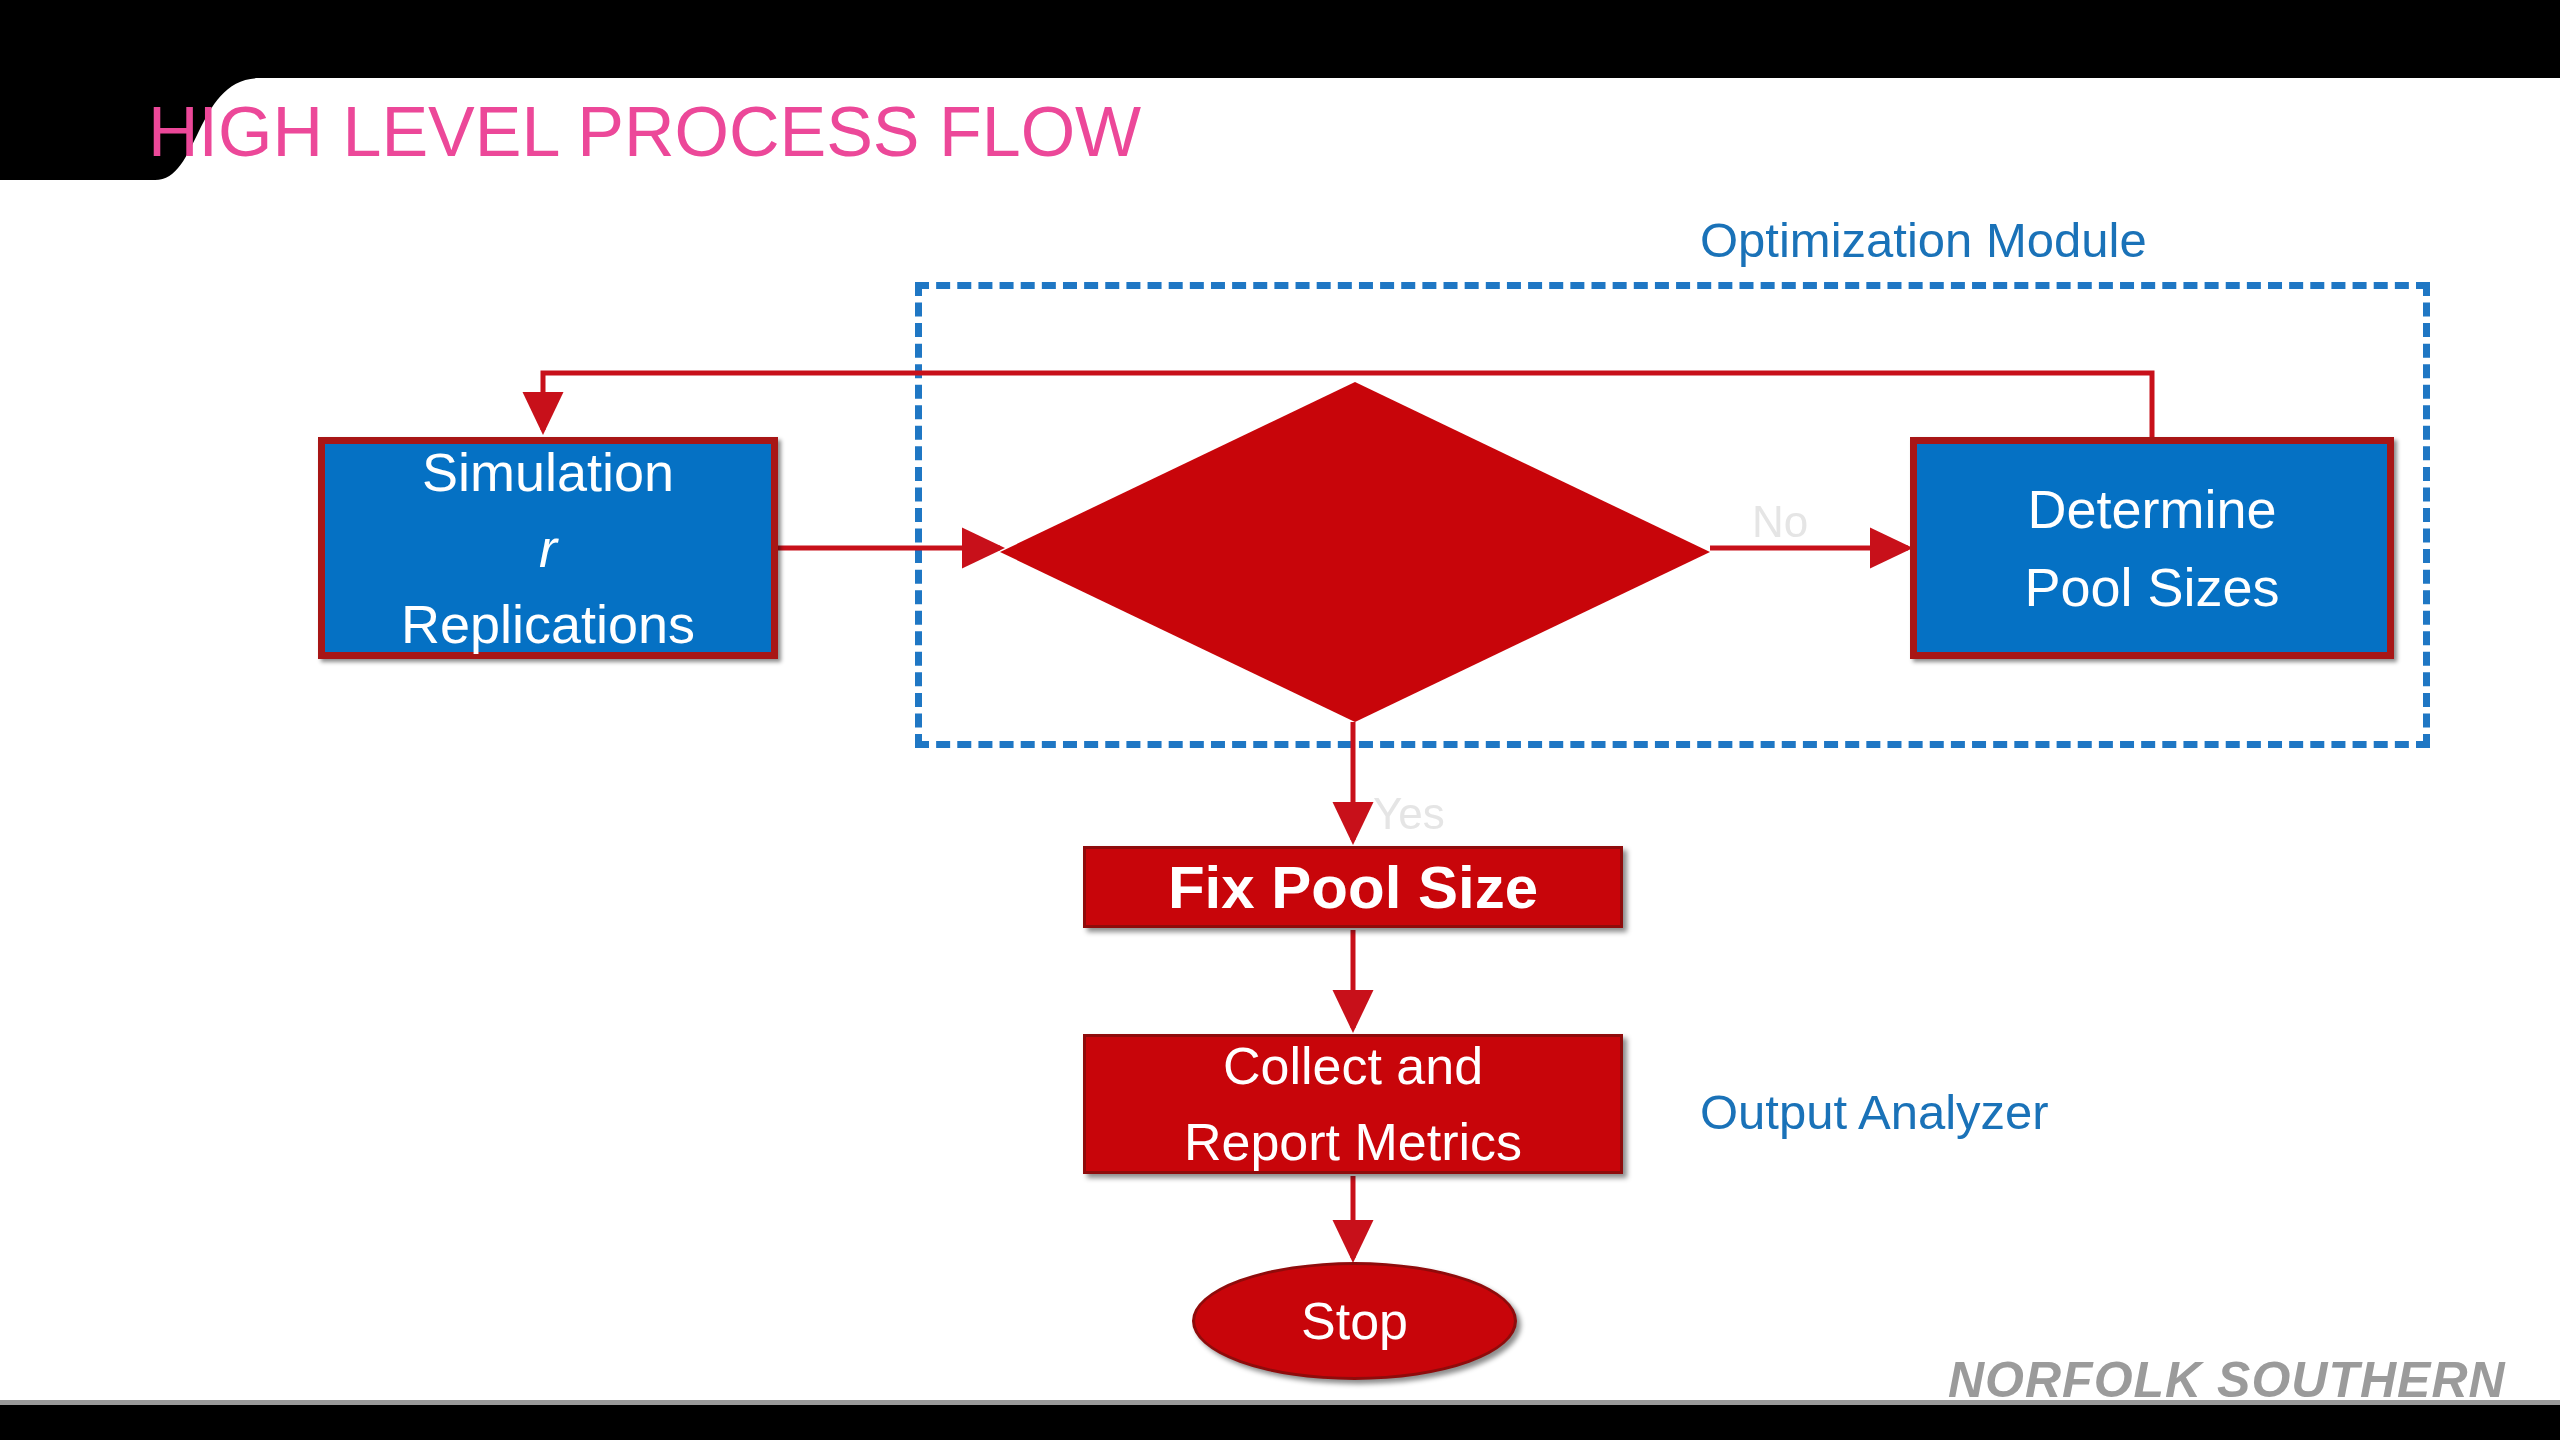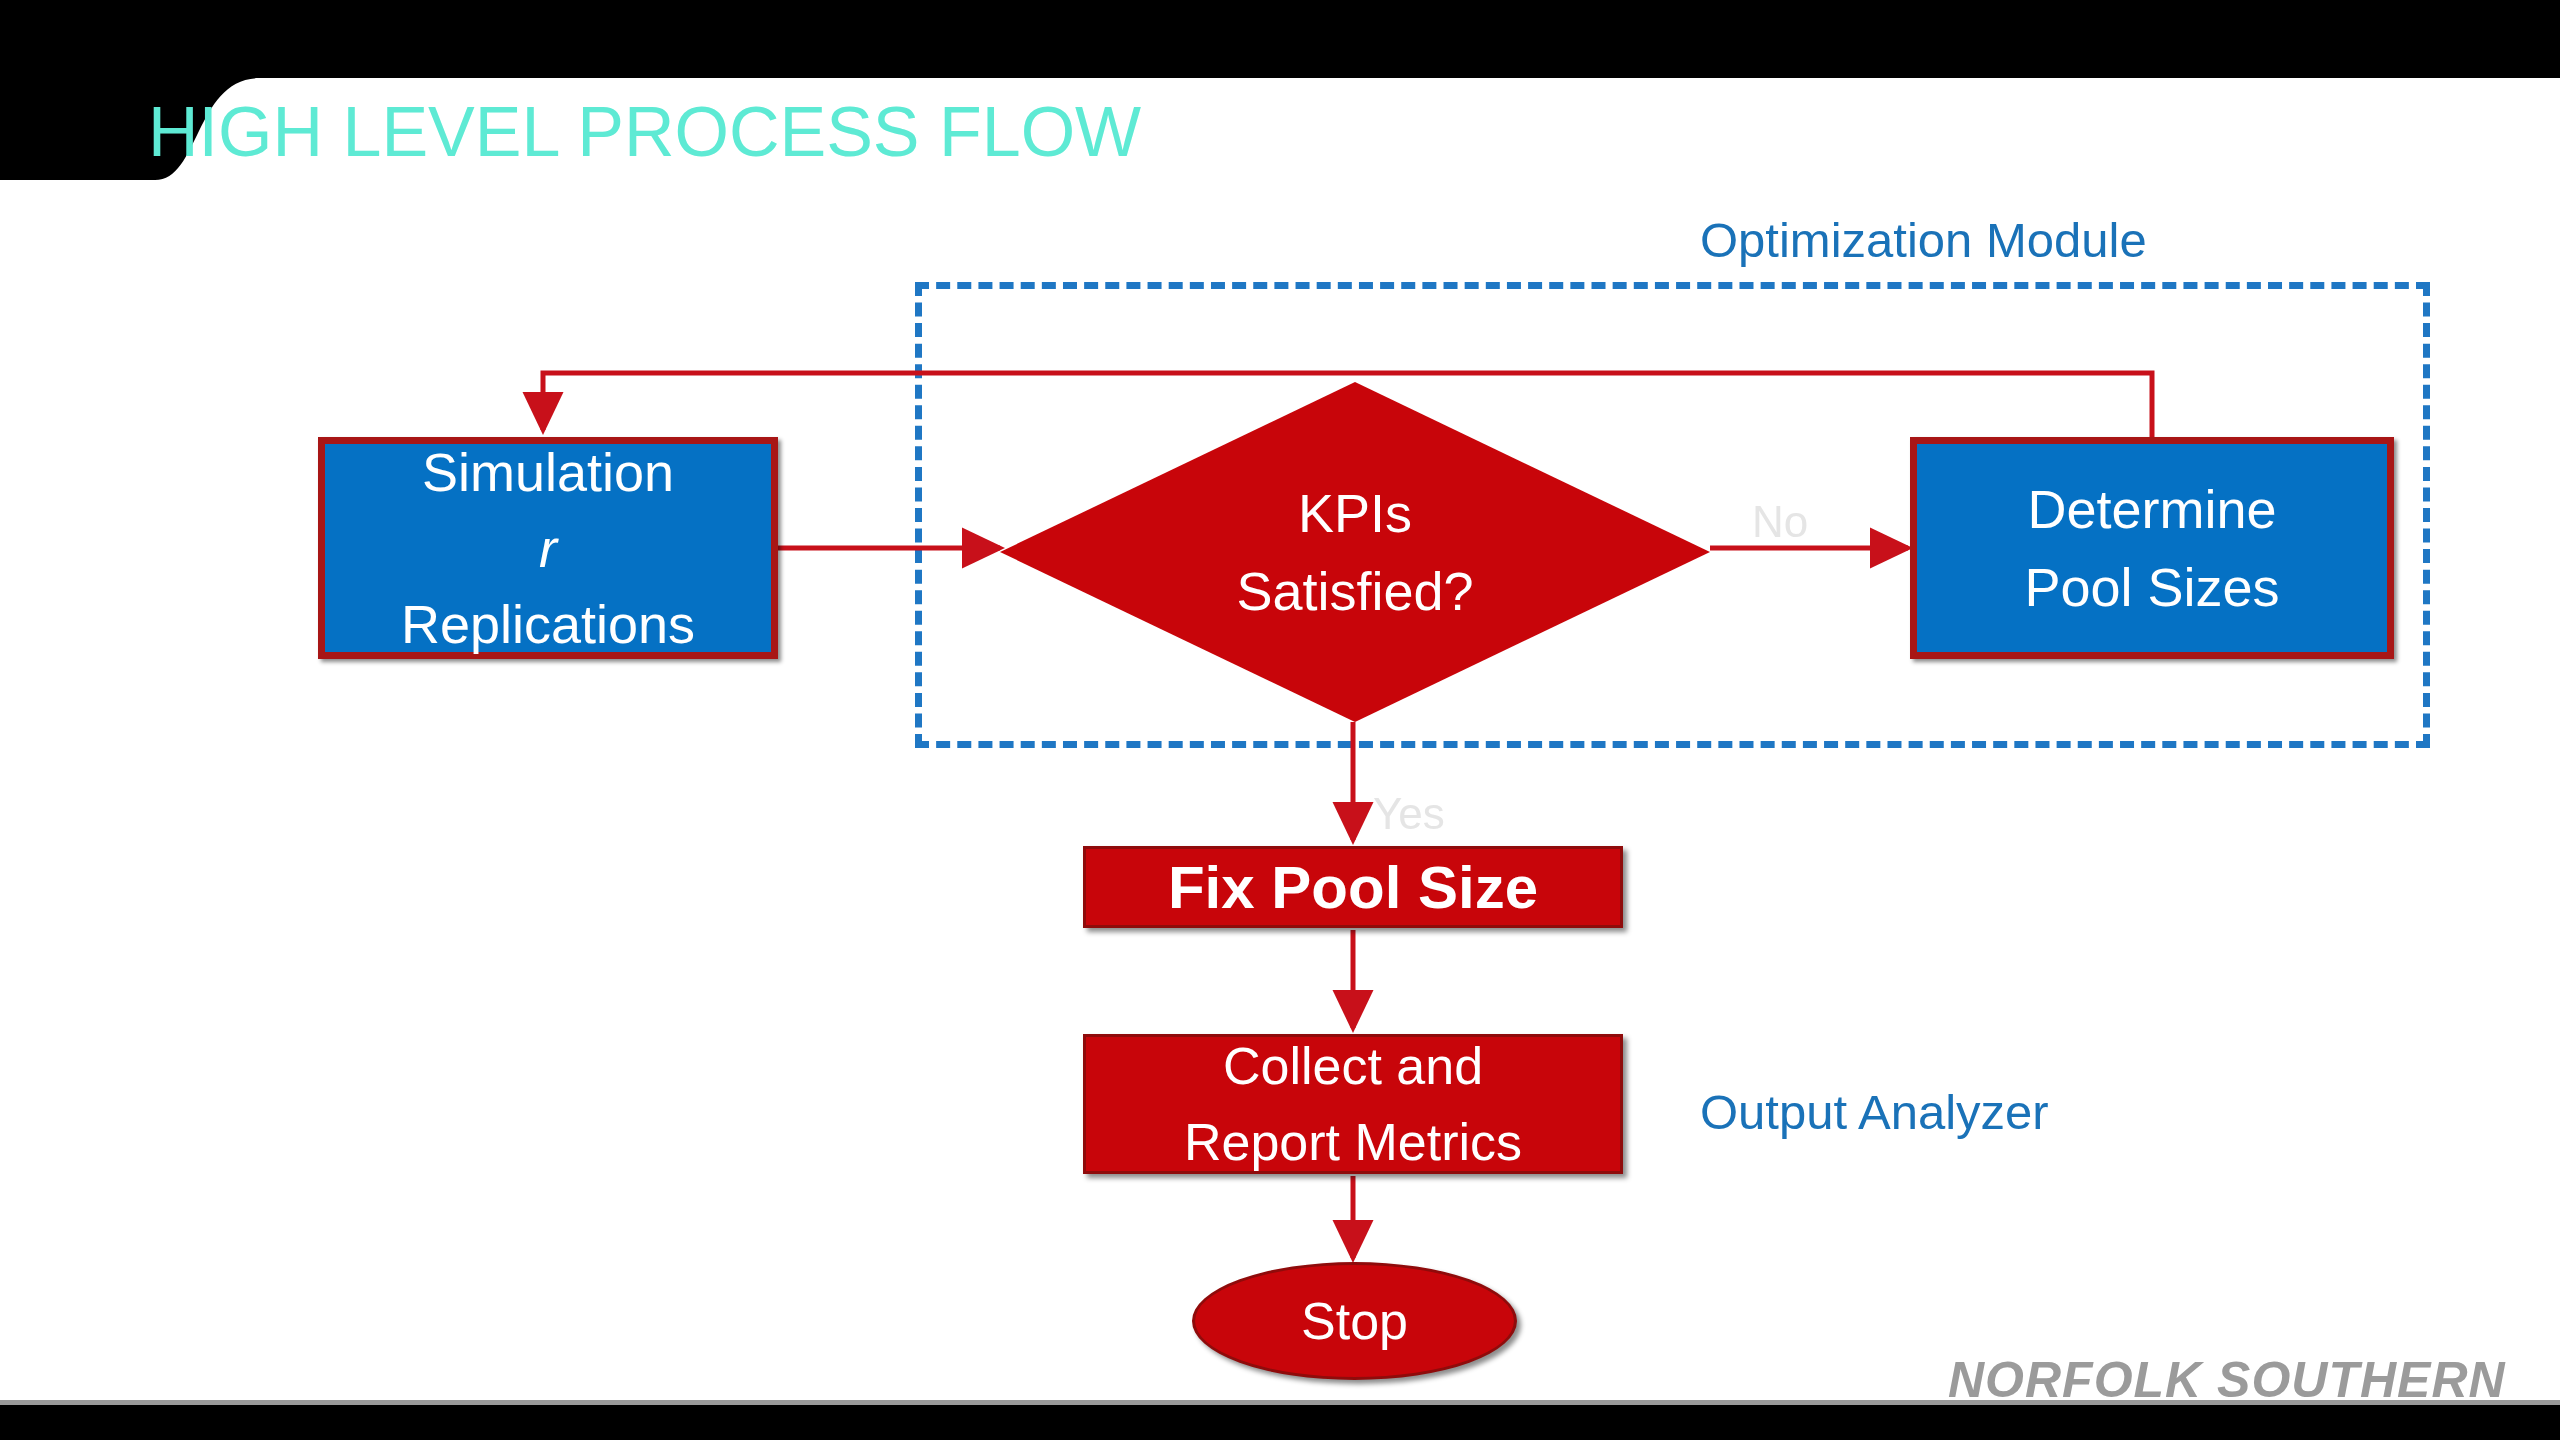--- a/index.html
+++ b/index.html
@@ -57,21 +57,21 @@
     height: 5px;
     background: #9a9a9a;
   }
 
   #page-title {
     position: absolute;
     left: 148px;
     top: 92px;
     font-size: 70px;
     line-height: 80px;
-    color: #5eead4;
+    color: #ec4899;
     letter-spacing: 0px;
     white-space: nowrap;
     font-weight: 400;
   }
 
   
   #opt-module-box {
     position: absolute;
     left: 915px;
     top: 282px;
@@ -265,24 +265,20 @@
   <div class="node box-blue" id="node-simulation">
     <div>
       <div>Simulation</div>
       <div class="sim-r">r</div>
       <div>Replications</div>
     </div>
   </div>
 
   <div class="node" id="node-diamond">
     <div class="diamond-shape"></div>
-    <div class="diamond-text">
-      <div>KPIs</div>
-      <div>Satisfied?</div>
-    </div>
   </div>
 
   <div class="node box-blue" id="node-determine">
     <div>
       <div>Determine</div>
       <div>Pool Sizes</div>
     </div>
   </div>
 
   <div class="node box-red" id="node-fixpool">

